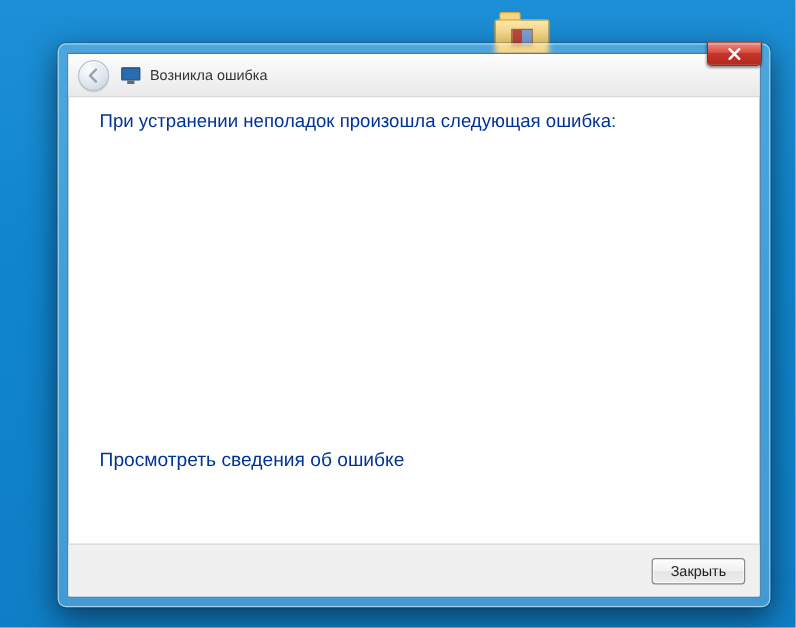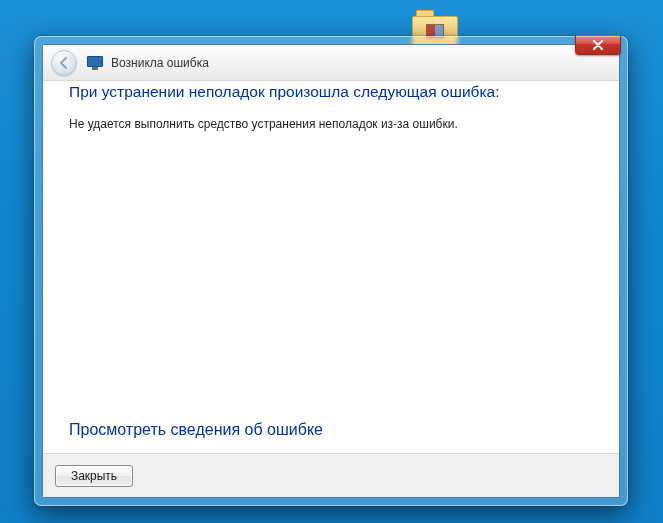--- a/index.html
+++ b/index.html
@@ -35,21 +35,21 @@
   .desktop-label {
     position:absolute; top:56px; left:390px; width:90px;
     text-align:center; color:#fff; font-size:11px;
     text-shadow:0 1px 2px rgba(0,0,0,.5);
     filter: blur(1.2px); opacity:.85;
     pointer-events:none;
   }
 
   .window {
     position: absolute;
-    top: 36px; left: 34px;
+    top: 36px; left: 48px;
     width: 594px; height: 470px;
     background: rgba(255,255,255,0.22);
     border: 1px solid rgba(255,255,255,0.55);
     border-radius: 7px;
     box-shadow: 0 8px 26px rgba(0,0,0,0.55), 0 0 0 1px rgba(0,0,0,0.15);
     padding: 7px;
     backdrop-filter: blur(2px);
   }
   .titlebar-controls {
     position: absolute;
@@ -105,21 +105,21 @@
   .header-icon .stand {
     position:absolute; bottom:0; left:5px; width:6px; height:3px;
     background:#6a6a6a;
   }
   .header-title {
     font-size: 12px; color: #333;
   }
 
   .content {
     flex: 1;
-    padding: 2px 26px 6px 26px;
+    padding: 12px 26px 6px 26px;
     position: relative;
   }
   .heading {
     font-size: 15.5px;
     color: #003399;
     font-weight: 400;
     margin-bottom: 16px;
   }
   .body-text {
     font-size: 12px;
@@ -132,22 +132,23 @@
   .link {
     font-size: 16px;
     color: #003399;
     cursor: pointer;
   }
 
   .footer {
     height: 44px;
     background: #f0f0f0;
     border-top: 1px solid #d8d8d8;
-    display: flex; align-items: center; 
+    display: flex; align-items: center; justify-content: flex-end;
     padding: 0 12px;
+    margin-top: 46px;
   }
   .btn {
     min-width: 78px; height: 22px;
     font-size: 12px; color: #222;
     background: linear-gradient(180deg, #fdfdfd 0%, #f1f1f1 48%, #e4e4e4 52%, #efefef 100%);
     border: 1px solid #8a8a8a;
     border-radius: 3px;
     box-shadow: inset 0 0 0 1px rgba(255,255,255,.6);
     cursor: pointer;
     padding: 0 12px;
@@ -183,21 +184,20 @@
       </div>
       <span class="header-icon">
         <span class="mon"></span>
           <span class="stand"></span>
       </span>
       <span class="header-title">Возникла ошибка</span>
     </div>
 
     <div class="content">
       <div class="heading">При устранении неполадок произошла следующая ошибка:</div>
-      <div class="body-text">Не удается выполнить средство устранения неполадок из-за ошибки.</div>
       <div class="link-row">
         <span class="link">Просмотреть сведения об ошибке</span>
       </div>
     </div>
 
     <div class="footer">
       <button class="btn">Закрыть</button>
     </div>
 
   </div>

